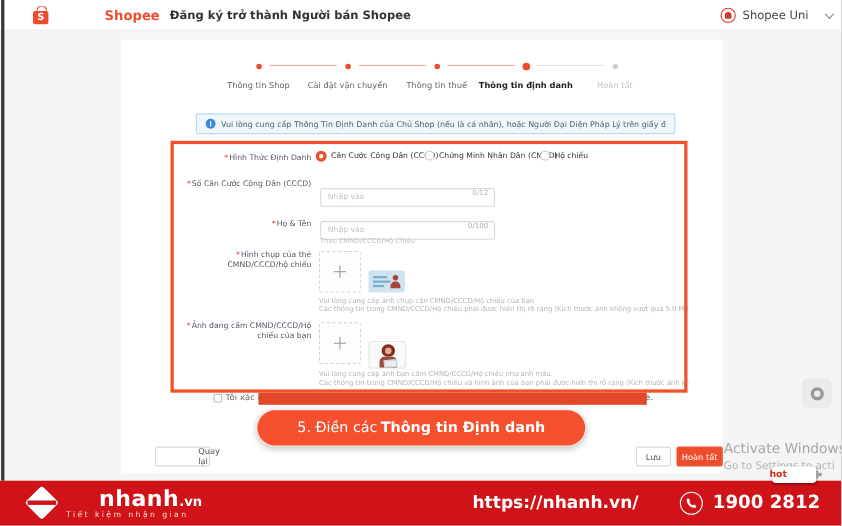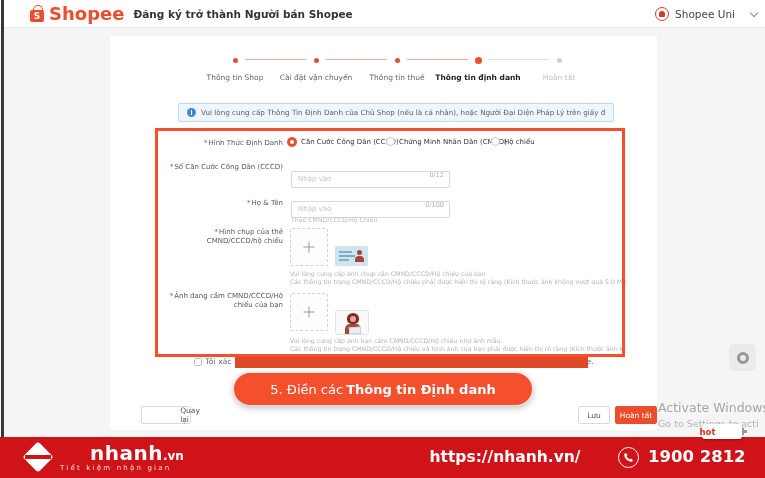--- a/index.html
+++ b/index.html
@@ -9,21 +9,21 @@
   }
   *{margin:0;padding:0;box-sizing:border-box;font-family:"DejaVu Sans","Liberation Sans",sans-serif;}
   body{background:#888;}
   .screen{position:relative;width:765px;height:478px;background:#fff;overflow:hidden;}
 
   
   .topbar{position:absolute;left:0;top:0;width:765px;height:28px;background:#fff;border-bottom:1px solid #ececec;display:flex;align-items:center;padding-left:30px;z-index:2;}
   .bag{position:relative;width:14px;height:12px;background:var(--accent);border-radius:2px;margin-top:4px;margin-right:5px;}
   .bag::before{content:"";position:absolute;top:-5px;left:3px;width:8px;height:8px;border:1.5px solid var(--accent);border-bottom:none;border-radius:5px 5px 0 0;}
   .bag .bag-s{position:absolute;left:0;top:0;width:14px;text-align:center;color:#fff;font-size:9px;font-weight:bold;line-height:12px;}
-  .brand-name{color:var(--accent);font-size:18px;font-weight:bold;margin-right:9px;}
+  .brand-name{color:var(--accent);font-size:12px;font-weight:bold;margin-right:9px;margin-left:46px;}
   .page-title{font-size:10.5px;font-weight:bold;color:#333;}
   .account{position:absolute;right:8px;top:0;height:28px;display:flex;align-items:center;}
   .uni-icon{width:14px;height:14px;border:1.6px solid #cf3a2e;border-radius:50%;position:relative;margin-right:6px;}
   .uni-icon::after{content:"";position:absolute;left:2.5px;top:2.5px;width:6px;height:6px;background:#cf3a2e;border-radius:50% 50% 20% 20%;}
   .uni-label{font-size:10.5px;color:#444;}
   .chev{width:6px;height:6px;border-right:1.5px solid #888;border-bottom:1.5px solid #888;transform:rotate(45deg);margin-left:16px;margin-top:-3px;}
 
   
   .content-bg{position:absolute;left:0;top:28px;width:765px;height:409px;background:#f5f5f6;}
   .left-line{position:absolute;left:1px;top:0;width:3px;height:437px;background:#383838;z-index:9;}

